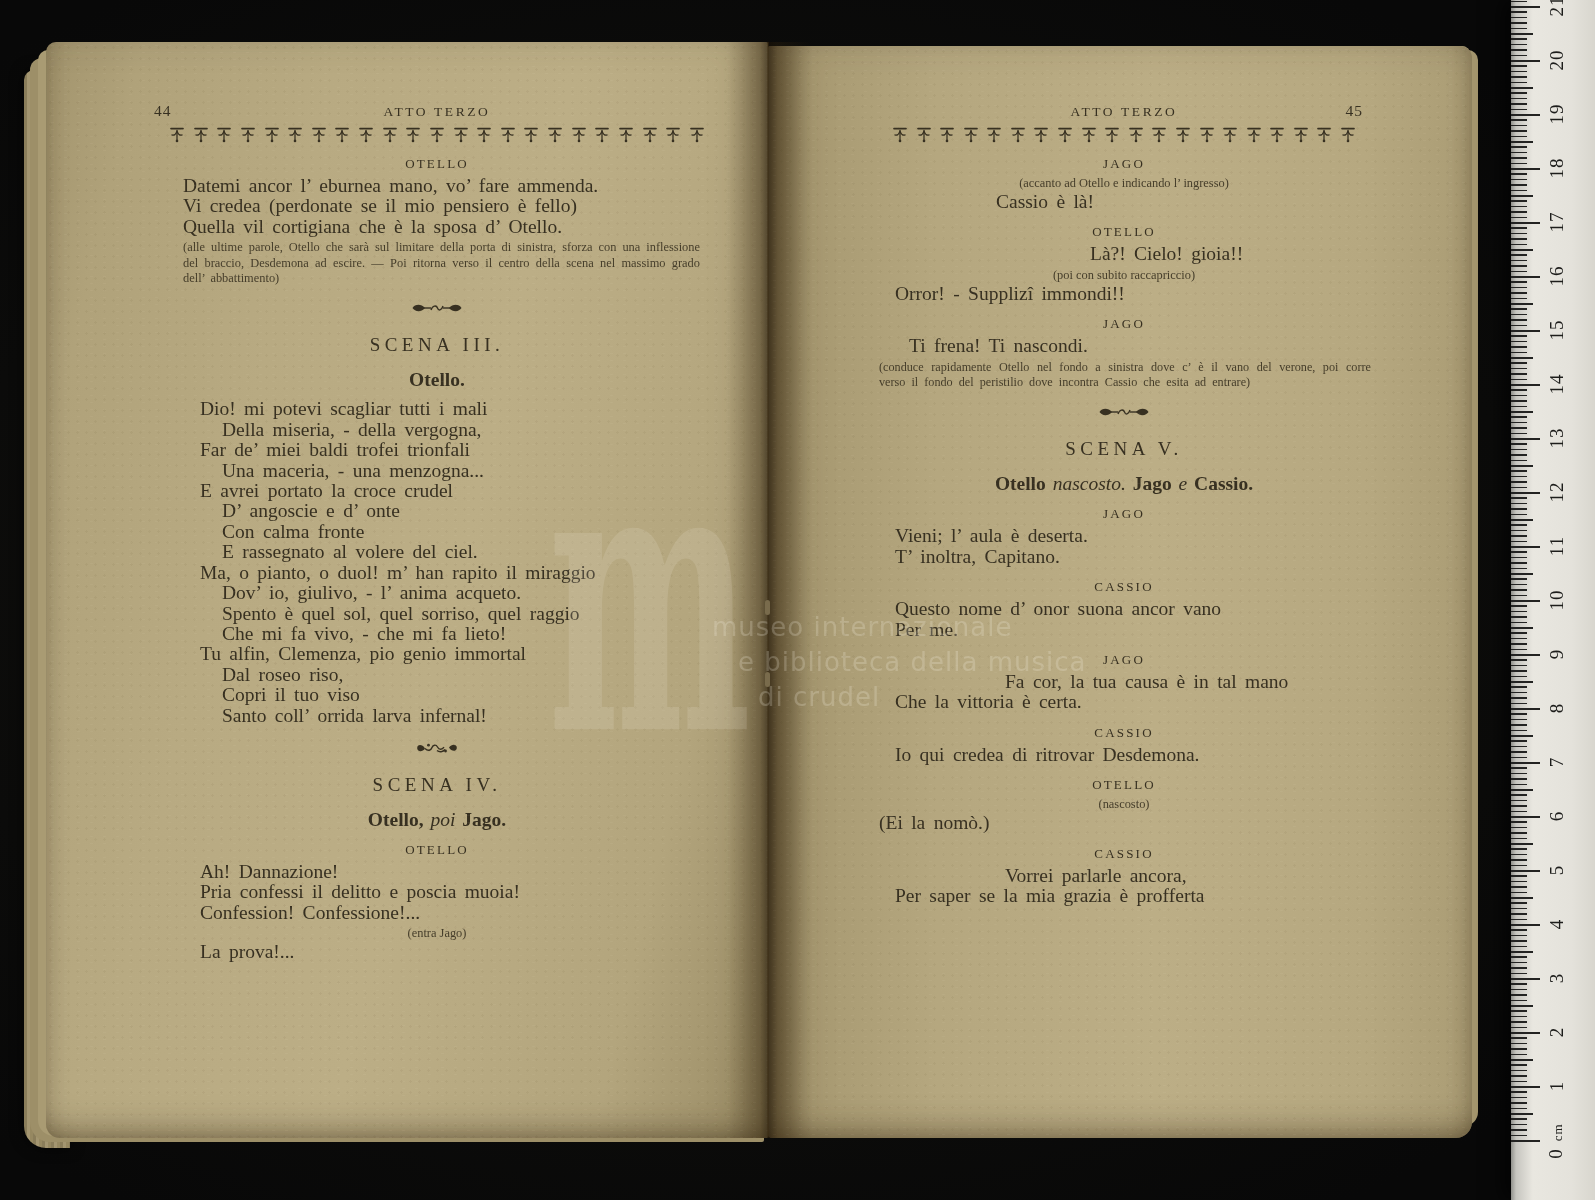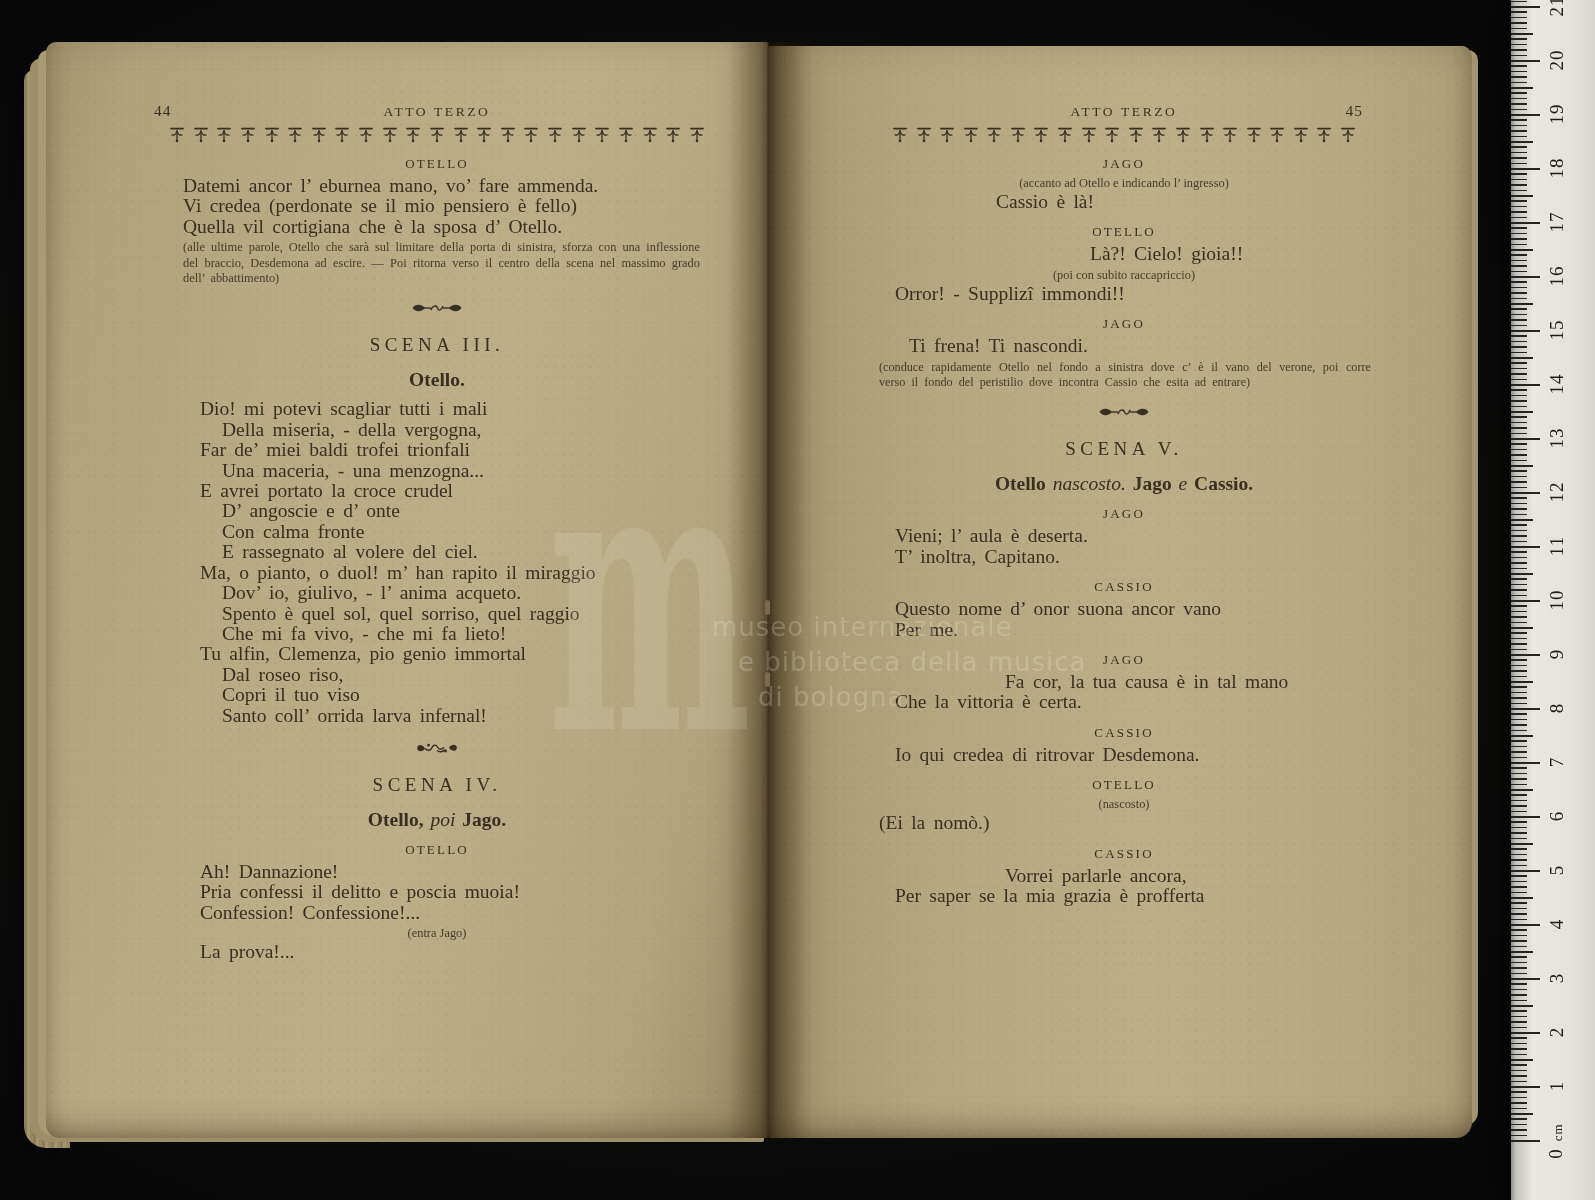--- a/index.html
+++ b/index.html
@@ -635,21 +635,21 @@
 
 <div class="gutter"></div>
 <div class="gutter-line"></div>
 <div class="stitch" style="top:600px"></div>
 <div class="stitch" style="top:672px"></div>
 
 <div class="wm-logo">m</div>
 <div class="wm-text">
   <span>museo internazionale</span>
   <span>e biblioteca della musica</span>
-  <span>di bologna</span>
+  <span>di crudel</span>
 </div>
 
 <div class="ruler" id="ruler">
     <div class="tick" style="top: 1140px; width: 29px;"></div>
     <div class="tick" style="top: 1134.6px; width: 16px;"></div>
     <div class="tick" style="top: 1129.2px; width: 16px;"></div>
     <div class="tick" style="top: 1123.8px; width: 16px;"></div>
     <div class="tick" style="top: 1118.4px; width: 16px;"></div>
     <div class="tick" style="top: 1113px; width: 22px;"></div>
     <div class="tick" style="top: 1107.6px; width: 16px;"></div>

